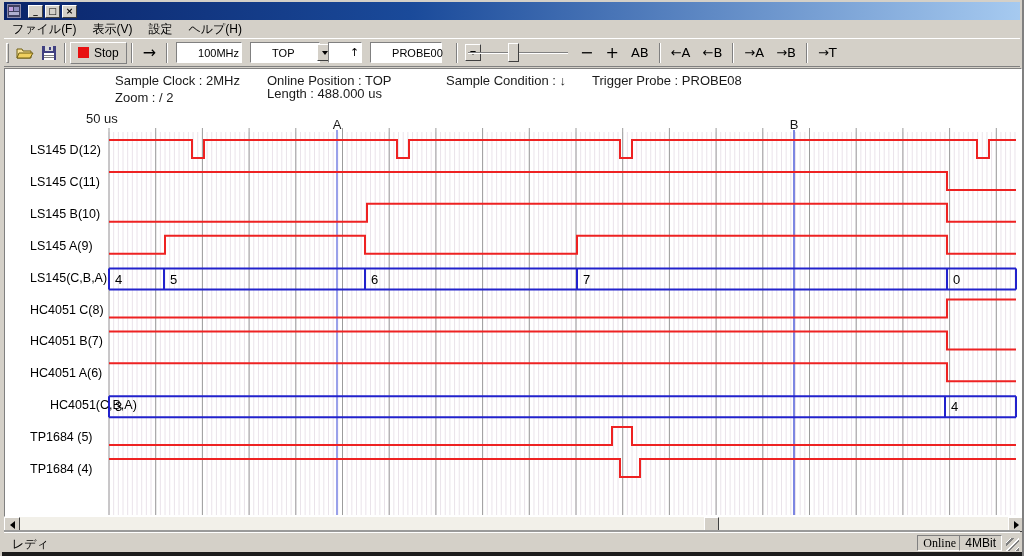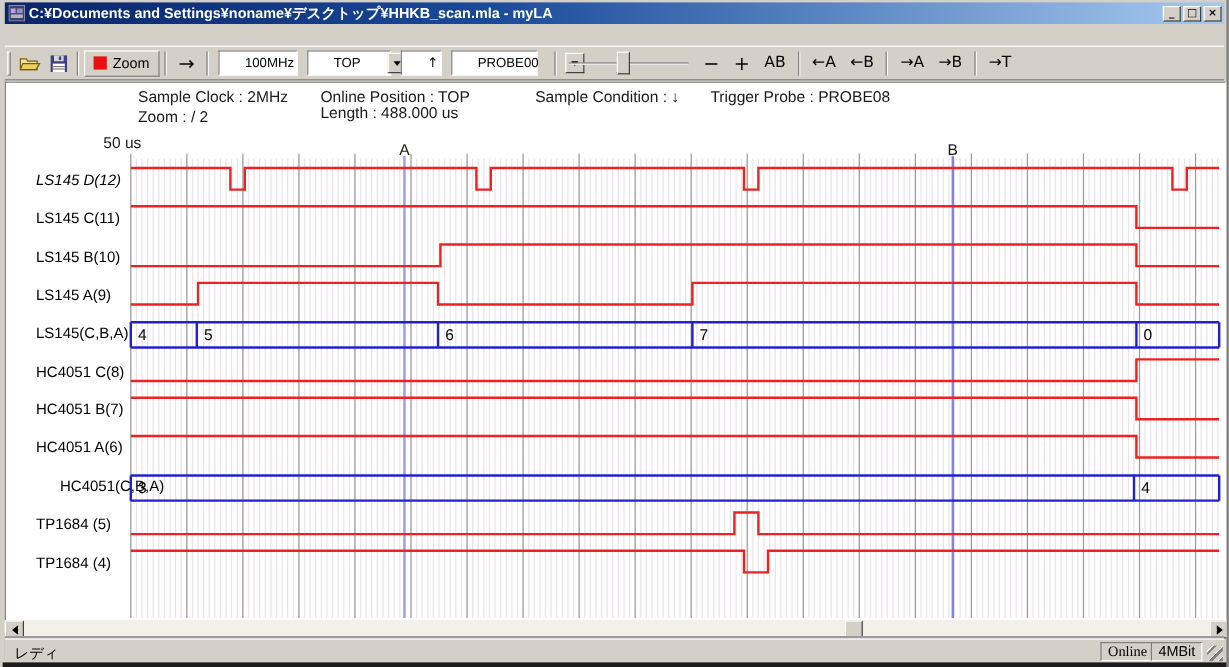--- a/index.html
+++ b/index.html
@@ -73,28 +73,33 @@
 <div id="screen">
 
   <div class="titlebar">
     <svg class="title-icon" viewBox="0 0 14 14">
       <rect x="0" y="0" width="14" height="14" fill="#8888aa"></rect>
       <rect x="1" y="1" width="12" height="12" fill="#404060"></rect>
       <rect x="2" y="3" width="4" height="4" fill="#c0a0e0"></rect>
       <rect x="7" y="3" width="5" height="4" fill="#9090c0"></rect>
       <rect x="2" y="8" width="10" height="3" fill="#b0b0d0"></rect>
     </svg>
-    <span class="title-text">C:¥Documents and Settings¥noname¥デスクトップ¥HHKB_scan.mla - myLA</span>
     <span class="winbtns">
       <span class="winbtn">_</span>
       <span class="winbtn">□</span>
       <span class="winbtn">×</span>
     </span>
   </div>
 
+  <div class="menubar">
+      <span class="menu-item">ファイル(F)</span>
+      <span class="menu-item">表示(V)</span>
+      <span class="menu-item">設定</span>
+      <span class="menu-item">ヘルプ(H)</span>
+    </div>
 
   <div class="toolbar">
     <span class="gripper"></span>
     <span class="tbtn">
       <svg width="18" height="14" viewBox="0 0 18 14">
         <path d="M1 3 L6 3 L7 5 L15 5 L15 12 L1 12 Z" fill="#f7e29a" stroke="#705f10"></path>
         <path d="M3 7 L17 7 L14 12 L1 12 Z" fill="#f0d060" stroke="#705f10"></path>
       </svg>
     </span>
     <span class="tbtn">
@@ -103,21 +108,21 @@
         <rect x="3" y="0" width="8" height="5" fill="#d8d8d8"></rect>
         <rect x="7" y="1" width="2" height="3" fill="#404080"></rect>
         <rect x="2" y="7" width="10" height="7" fill="#fff"></rect>
         <rect x="2" y="9" width="10" height="1" fill="#808080"></rect>
         <rect x="2" y="11" width="10" height="1" fill="#808080"></rect>
       </svg>
     </span>
     <span class="tsep"></span>
     <span class="tbtn stopbtn">
       <span class="stopsq"></span>
-      <span>Zoom</span>
+      <span>Stop</span>
     </span>
     <span class="tsep"></span>
     <span class="tbtn txtbtn" style="font-size:16px;">→</span>
     <span class="tsep"></span>
     <span class="combo" style="width:66px;">
       <span class="cval">100MHz</span>
       <span class="cbtn">
           <span class="darr"></span>
         </span>
     </span>
@@ -415,21 +420,21 @@
       <text x="949" y="411.2" font-size="13" font-family="&quot;Liberation Sans&quot;,&quot;DejaVu Sans&quot;,sans-serif" fill="#000">4</text>
       <path d="M 107 445.09999999999997 L 610 445.09999999999997 L 610 427.09999999999997 L 630 427.09999999999997 L 630 445.09999999999997 L 1014 445.09999999999997" fill="none" stroke="#ee2222" stroke-width="2"></path>
       <path d="M 107 459 L 618 459 L 618 477 L 638 477 L 638 459 L 1014 459" fill="none" stroke="#ee2222" stroke-width="2"></path>
     </svg>
 
   <div class="marker-labels">
       <span style="left: 335px;">A</span>
       <span style="left: 792px;">B</span>
     </div>
   <div id="chanlabels">
-      <div class="chan-label" style="top: 143px; font-style: italic;">LS145 D(12)</div>
+      <div class="chan-label" style="top: 143px;">LS145 D(12)</div>
       <div class="chan-label" style="top: 174.9px;">LS145 C(11)</div>
       <div class="chan-label" style="top: 206.8px;">LS145 B(10)</div>
       <div class="chan-label" style="top: 238.7px;">LS145 A(9)</div>
       <div class="chan-label" style="top: 270.6px;">LS145(C,B,A)</div>
       <div class="chan-label" style="top: 302.5px;">HC4051 C(8)</div>
       <div class="chan-label" style="top: 334.4px;">HC4051 B(7)</div>
       <div class="chan-label" style="top: 366.3px;">HC4051 A(6)</div>
       <div class="chan-label" style="top: 398.2px; margin-left: 20px;">HC4051(C,B,A)</div>
       <div class="chan-label" style="top: 430.1px;">TP1684 (5)</div>
       <div class="chan-label" style="top: 462px;">TP1684 (4)</div>

